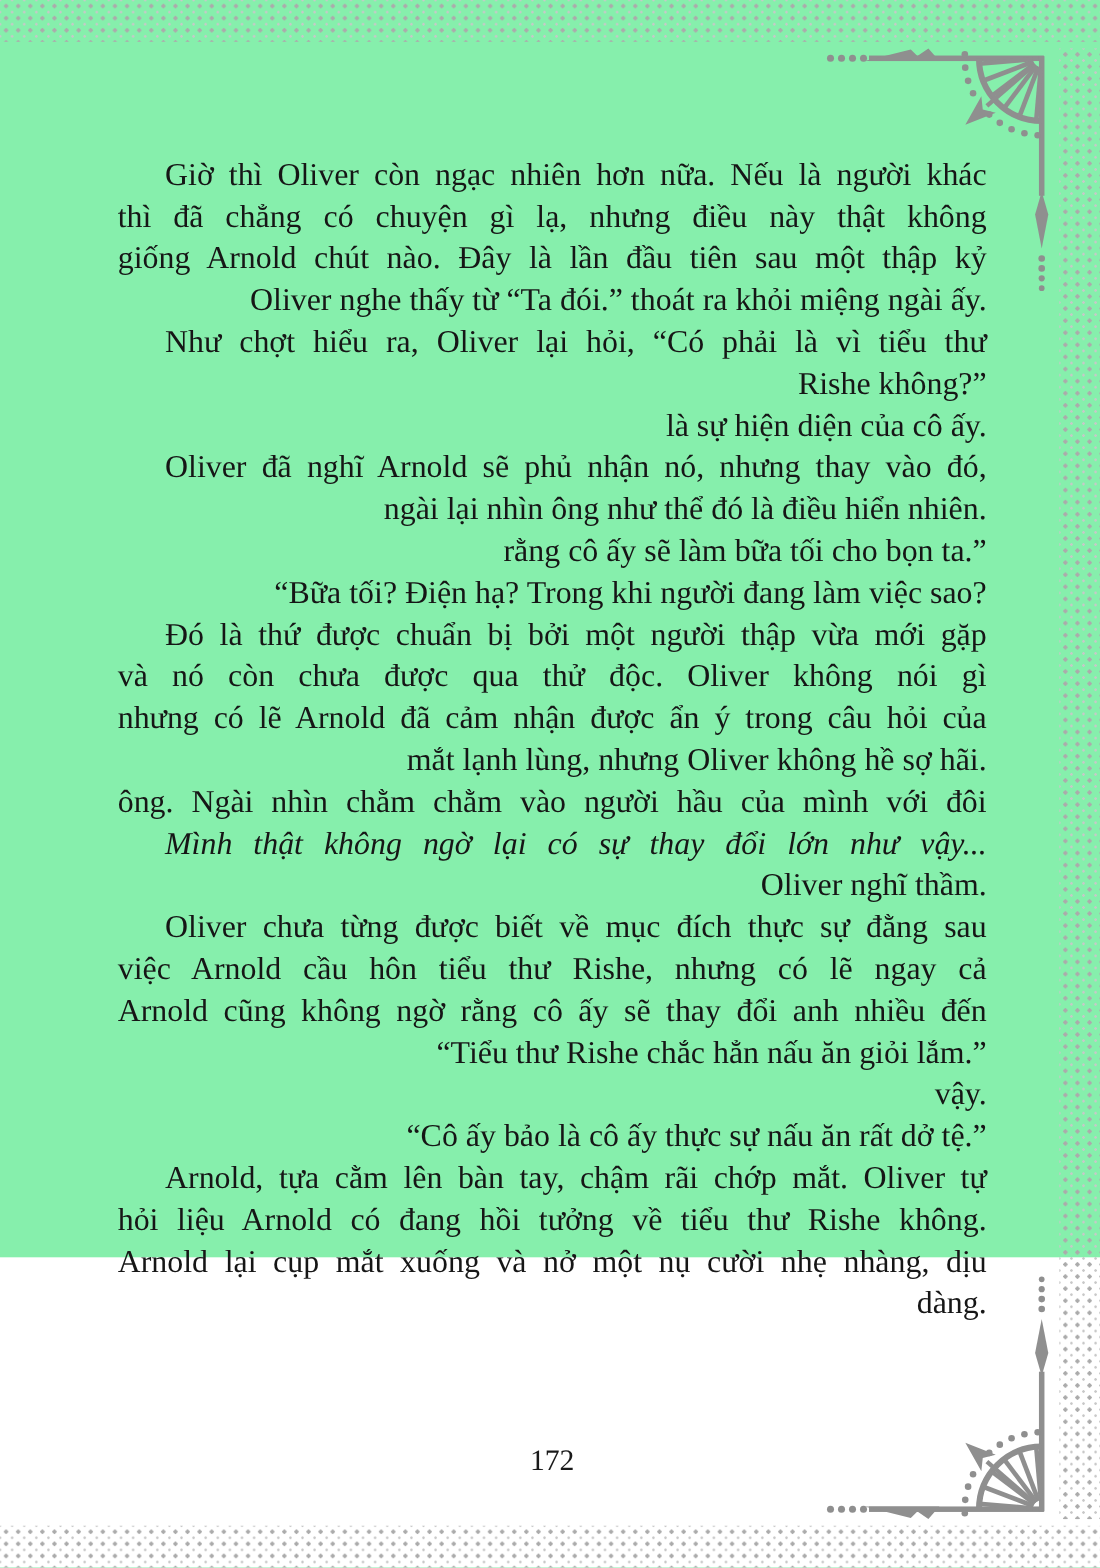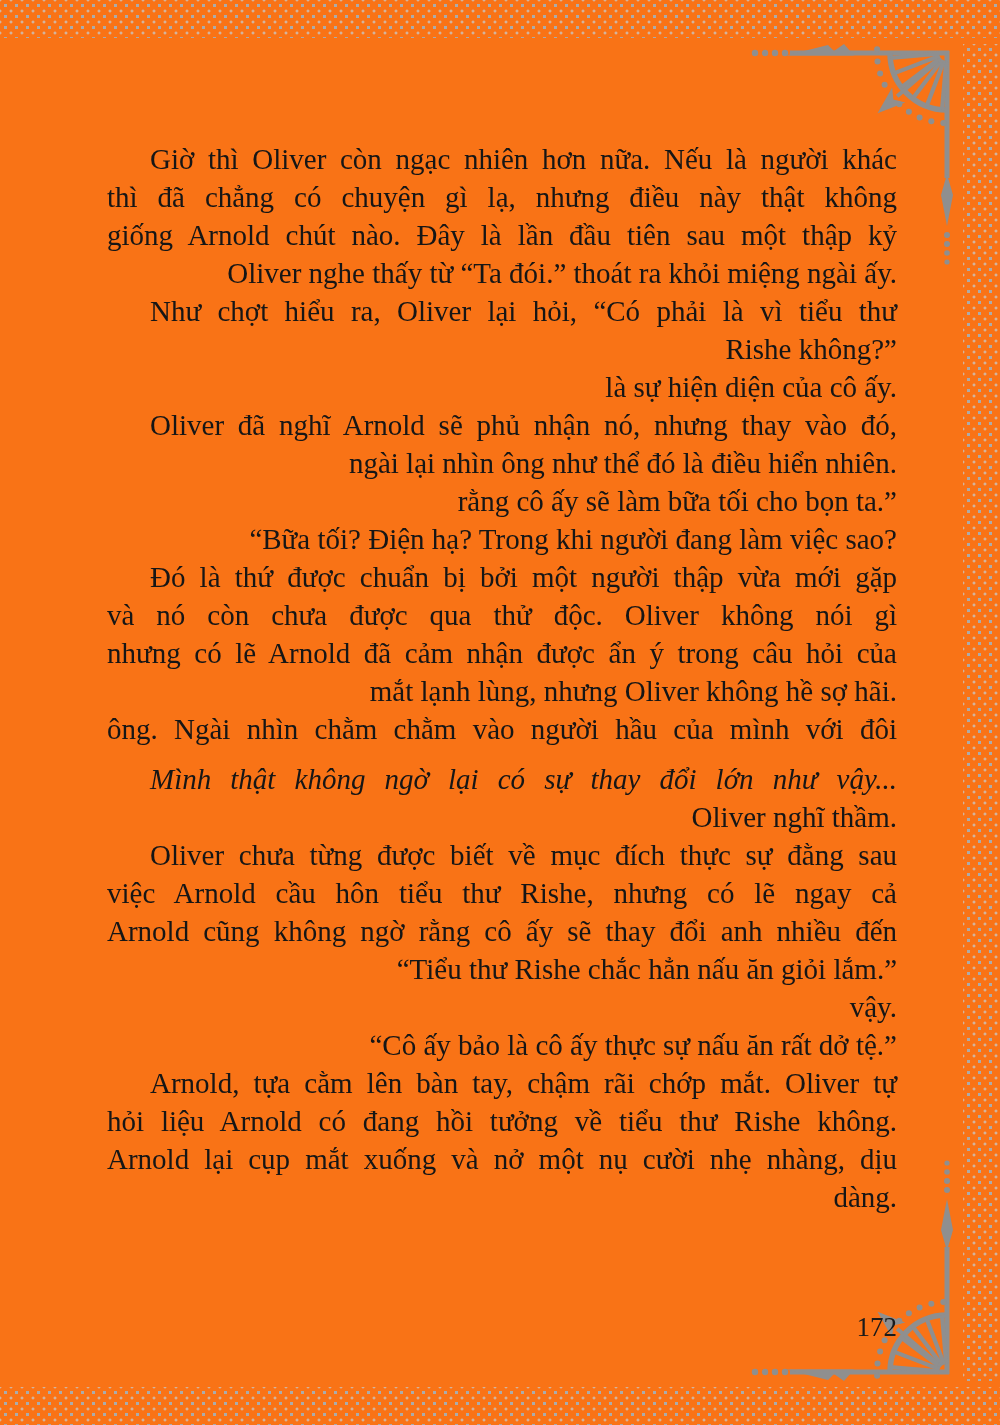--- a/index.html
+++ b/index.html
@@ -4,22 +4,22 @@
 <style>
   html, body { margin: 0; padding: 0; }
   body {
     width: 1000px; height: 1425px;
     background: #ffffff;
     overflow: hidden;
     font-family: "Liberation Serif", "DejaVu Serif", serif;
   }
   .page {
     position: relative;
-    width: 1000px; height: 1425px;
-    background: #f97316;
+    width: 1000px; height: 1143px;
+    background: #86efac;
   }
   
   .dots {
     position: absolute;
     background-image:
       radial-gradient(circle, #ababab 1.7px, rgba(0,0,0,0) 2px),
       radial-gradient(circle, #c8c8c8 1px, rgba(0,0,0,0) 1.3px);
     background-size: 11px 11px, 11px 11px;
     background-position: 0 0, 5.5px 5.5px;
   }
@@ -42,27 +42,27 @@
   }
   .line {
     text-align: justify;
     text-align-last: justify;
   }
   .line.last {
     text-align: right;
     text-align-last: auto;
   }
   .line.indent { text-indent: 43px; }
-  .line.italic { font-style: italic; margin-top: 12px; }
+  .line.italic { font-style: italic; }
 
   .page-number {
     position: absolute;
     left: 107px; top: 1312px;
     width: 790px;
-    text-align: right;
+    text-align: center;
     font-size: 27px;
     color: #1a1a1a;
   }
 </style>
 </head>
 <body>
 
 <div class="page">
 
   <div class="dots dots-top"></div>

